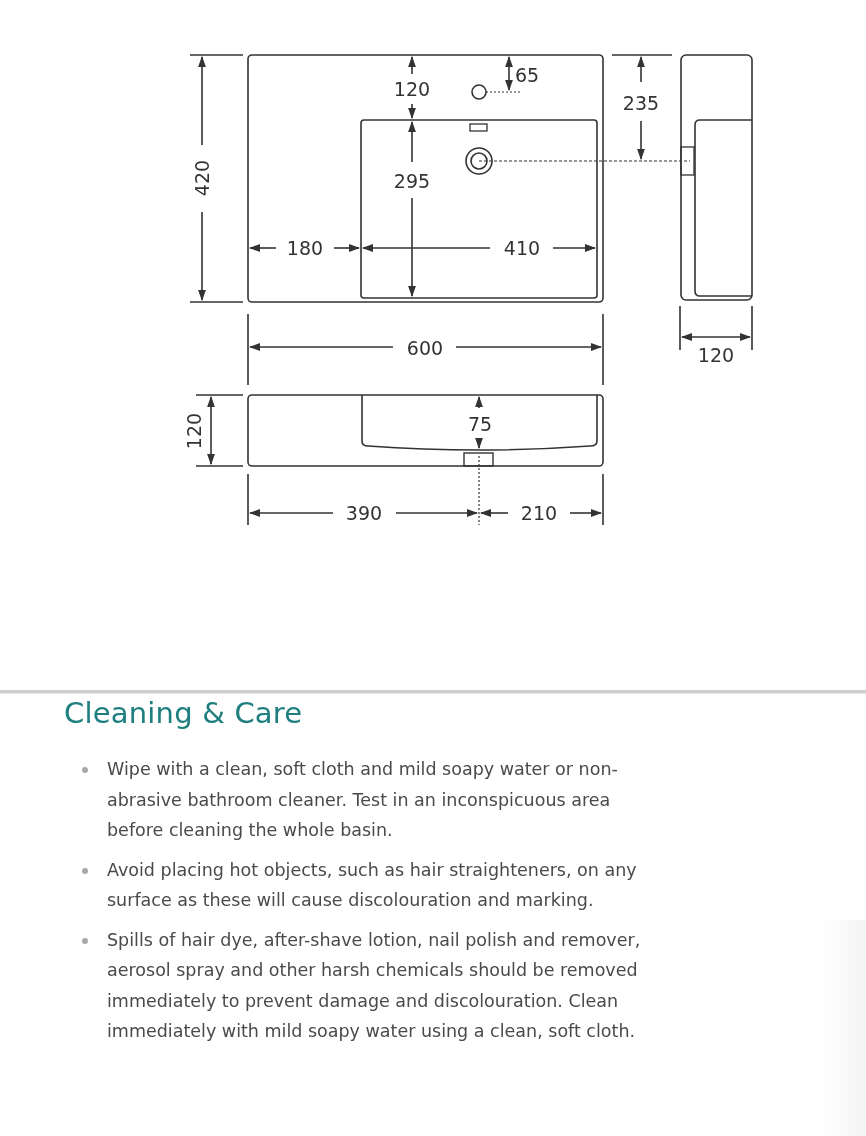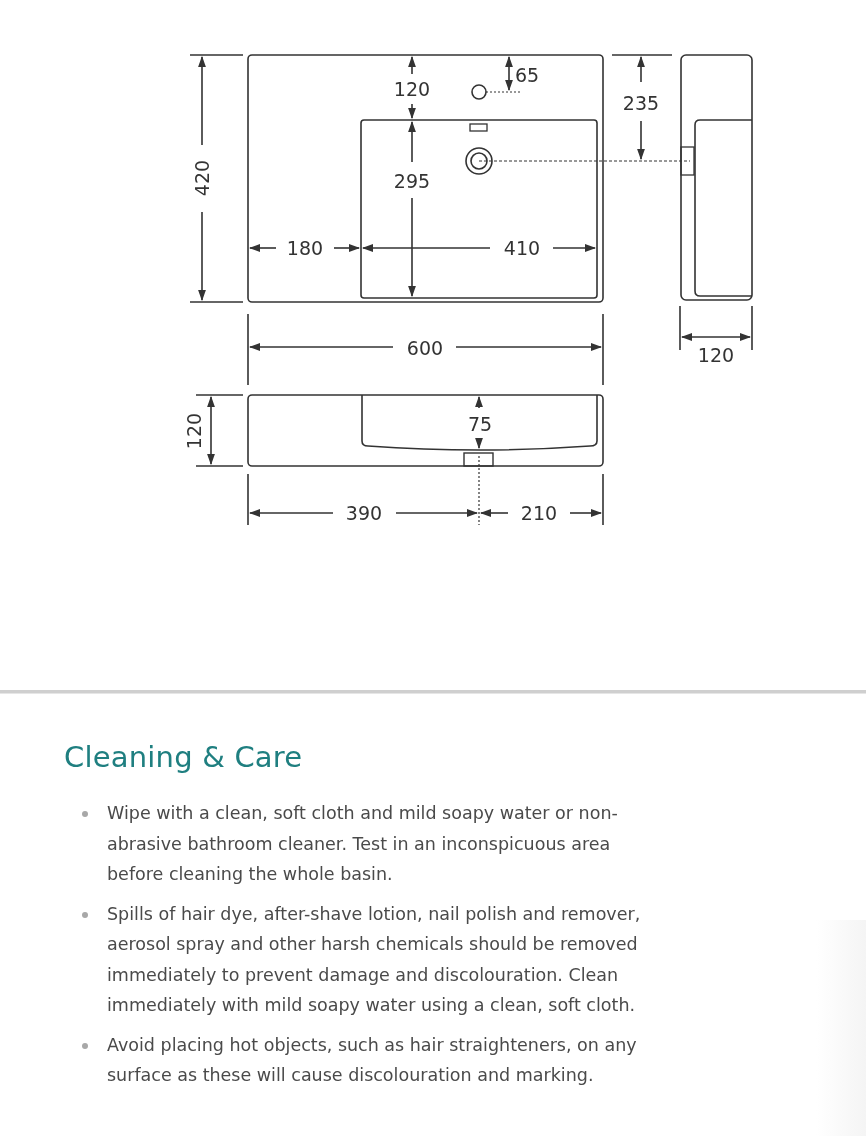--- a/index.html
+++ b/index.html
@@ -1,20 +1,20 @@
 <!DOCTYPE html>
 <html><head>
   <meta charset="utf-8">
   <style>
     html, body { margin: 0; padding: 0; background: #ffffff; }
     body { width: 866px; height: 1136px; position: relative; overflow: hidden; font-family: "DejaVu Sans", sans-serif; }
     .drawing { position: absolute; left: 0; top: 0; width: 866px; height: 560px; }
     .drawing svg text { font-family: "DejaVu Sans", sans-serif; font-size: 19px; fill: #333; }
     .divider { position: absolute; left: 0; top: 690px; width: 866px; height: 3px; background: #cfcfcf; border-bottom: 1px solid #e6e6e6; }
-    .care { position: absolute; left: 64px; top: 740px; width: 620px; }
+    .care { position: absolute; left: 64px; top: 696px; width: 620px; }
     .care h2 { margin: 0 0 24px 0; font-weight: normal; font-size: 29px; color: #1f7f80; letter-spacing: 0.2px; }
     .care ul { list-style: none; margin: 16px; padding: 0; }
     .care li { position: relative; padding-left: 27px; font-size: 17.5px; line-height: 30.5px; color: #4a4a4a; margin-bottom: 9px; }
     .care li .bullet { position: absolute; left: 2px; top: 13px; width: 6px; height: 6px; border-radius: 50%; background: #a8a8a8; }
     .shade { position: absolute; right: 0; top: 920px; width: 50px; height: 216px; background: linear-gradient(to right, rgba(255,255,255,0), rgba(240,240,240,0.7)); }
   </style>
 </head>
 <body>
 
 <div class="drawing">
@@ -121,22 +121,22 @@
 
 <section class="care">
   <h2>Cleaning &amp; Care</h2>
   <ul>
     <li>
       <span class="bullet"></span>
       <span>Wipe with a clean, soft cloth and mild soapy water or non-abrasive bathroom cleaner. Test in an inconspicuous area before cleaning the whole basin.</span>
     </li>
     <li>
       <span class="bullet"></span>
-      <span>Spills of hair dye, after-shave lotion, nail polish and remover, aerosol spray and other harsh chemicals should be removed immediately to prevent damage and discolouration. Clean immediately with mild soapy water using a clean, soft cloth.</span>
+      <span>Avoid placing hot objects, such as hair straighteners, on any surface as these will cause discolouration and marking.</span>
     </li>
     <li>
       <span class="bullet"></span>
-      <span>Avoid placing hot objects, such as hair straighteners, on any surface as these will cause discolouration and marking.</span>
+      <span>Spills of hair dye, after-shave lotion, nail polish and remover, aerosol spray and other harsh chemicals should be removed immediately to prevent damage and discolouration. Clean immediately with mild soapy water using a clean, soft cloth.</span>
     </li>
   </ul>
 </section>
 
 <div class="shade"></div>
 
 </body></html>

